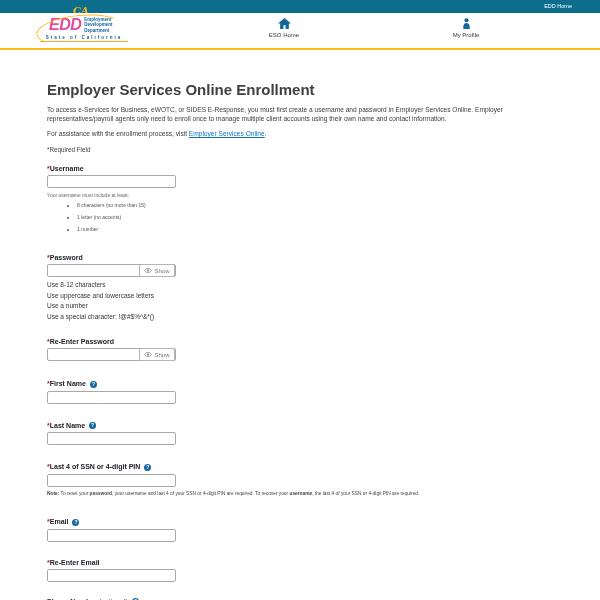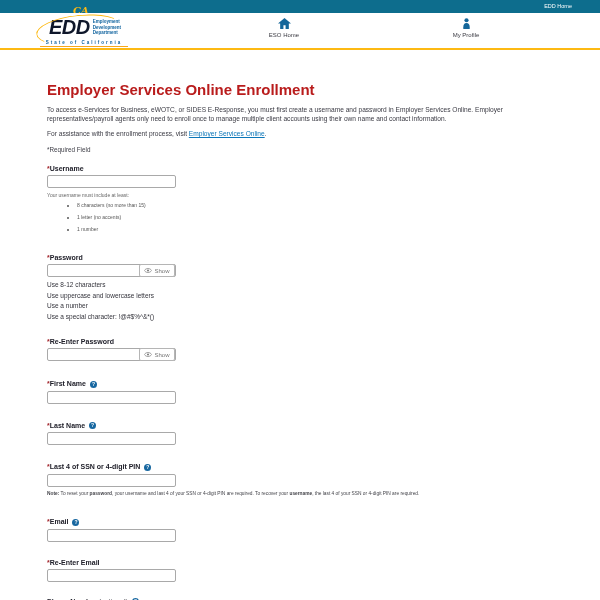--- a/index.html
+++ b/index.html
@@ -15,34 +15,34 @@
   .utilbar .home-link { position:absolute; right:28px; top:3px; font-size:5.5px; color:#fff;
                         text-decoration:none; cursor:pointer; }
 
   
   .header { position:relative; height:37px; background:#fff; border-bottom:2px solid #fdb913; }
   .edd-logo { position:absolute; left:40px; top:3px; width:95px; cursor:pointer; }
   .edd-swoosh { position:absolute; left:-4px; top:-1px; width:86px; height:30px;
                 border:1.5px solid transparent; border-top-color:#fdb913; border-left-color:#fdb913;
                 border-radius:50%; transform:rotate(-6deg); pointer-events:none; }
   .edd-row { display:flex; align-items:center; gap:3px; padding-left:9px; }
-  .edd-acronym { font-size:20px; font-weight:bold; font-style:italic; color:#0f172a; letter-spacing:-0.5px; }
+  .edd-acronym { font-size:16px; font-weight:bold; font-style:italic; color:#ec4899; letter-spacing:-0.5px; }
   .edd-lines { display:flex; flex-direction:column; }
   .edd-lines span { font-size:4.5px; font-weight:bold; color:#11649f; line-height:5.5px; }
   .edd-tagline { display:block; margin-top:1px; font-size:4.5px; font-weight:bold; color:#11649f;
                  letter-spacing:2px; border-bottom:1px solid #f7a81b; padding-bottom:1px; width:88px;
                  text-align:center; }
   .hnav { position:absolute; top:5px; width:110px; text-align:center; cursor:pointer; }
   .hnav.eso { left:229px; } .hnav.profile { left:411px; }
   .hnav svg { display:block; margin:0 auto 3px auto; }
   .hnav .nav-label { font-size:6px; color:#3a3a42; }
 
   
   .content { padding:31px 47px 0 47px; }
-  h1 { font-size:15px; font-weight:600; color:#b91c1c; line-height:17px; }
+  h1 { font-size:15px; font-weight:600; color:#404040; line-height:17px; }
   .intro { margin-top:7px; font-size:6.6px; line-height:9px; color:#3b3b44; }
   .assist { margin-top:7px; font-size:6.6px; color:#3b3b44; }
   .assist a { color:#0b76b8; text-decoration:underline; cursor:pointer; }
   .required-note { margin-top:9px; font-size:6.3px; color:#3b3b44; }
 
   .group { margin-top:16px; }
   .g-user { margin-top:12px; } .g-pass { margin-top:22px; } .g-first { margin-top:19px; }
   .g-last { margin-top:18px; } .g-ssn { margin-top:18px; } .g-email { margin-top:22px; }
   .g-remail { margin-top:17px; } .g-phone { margin-top:16px; }
 

